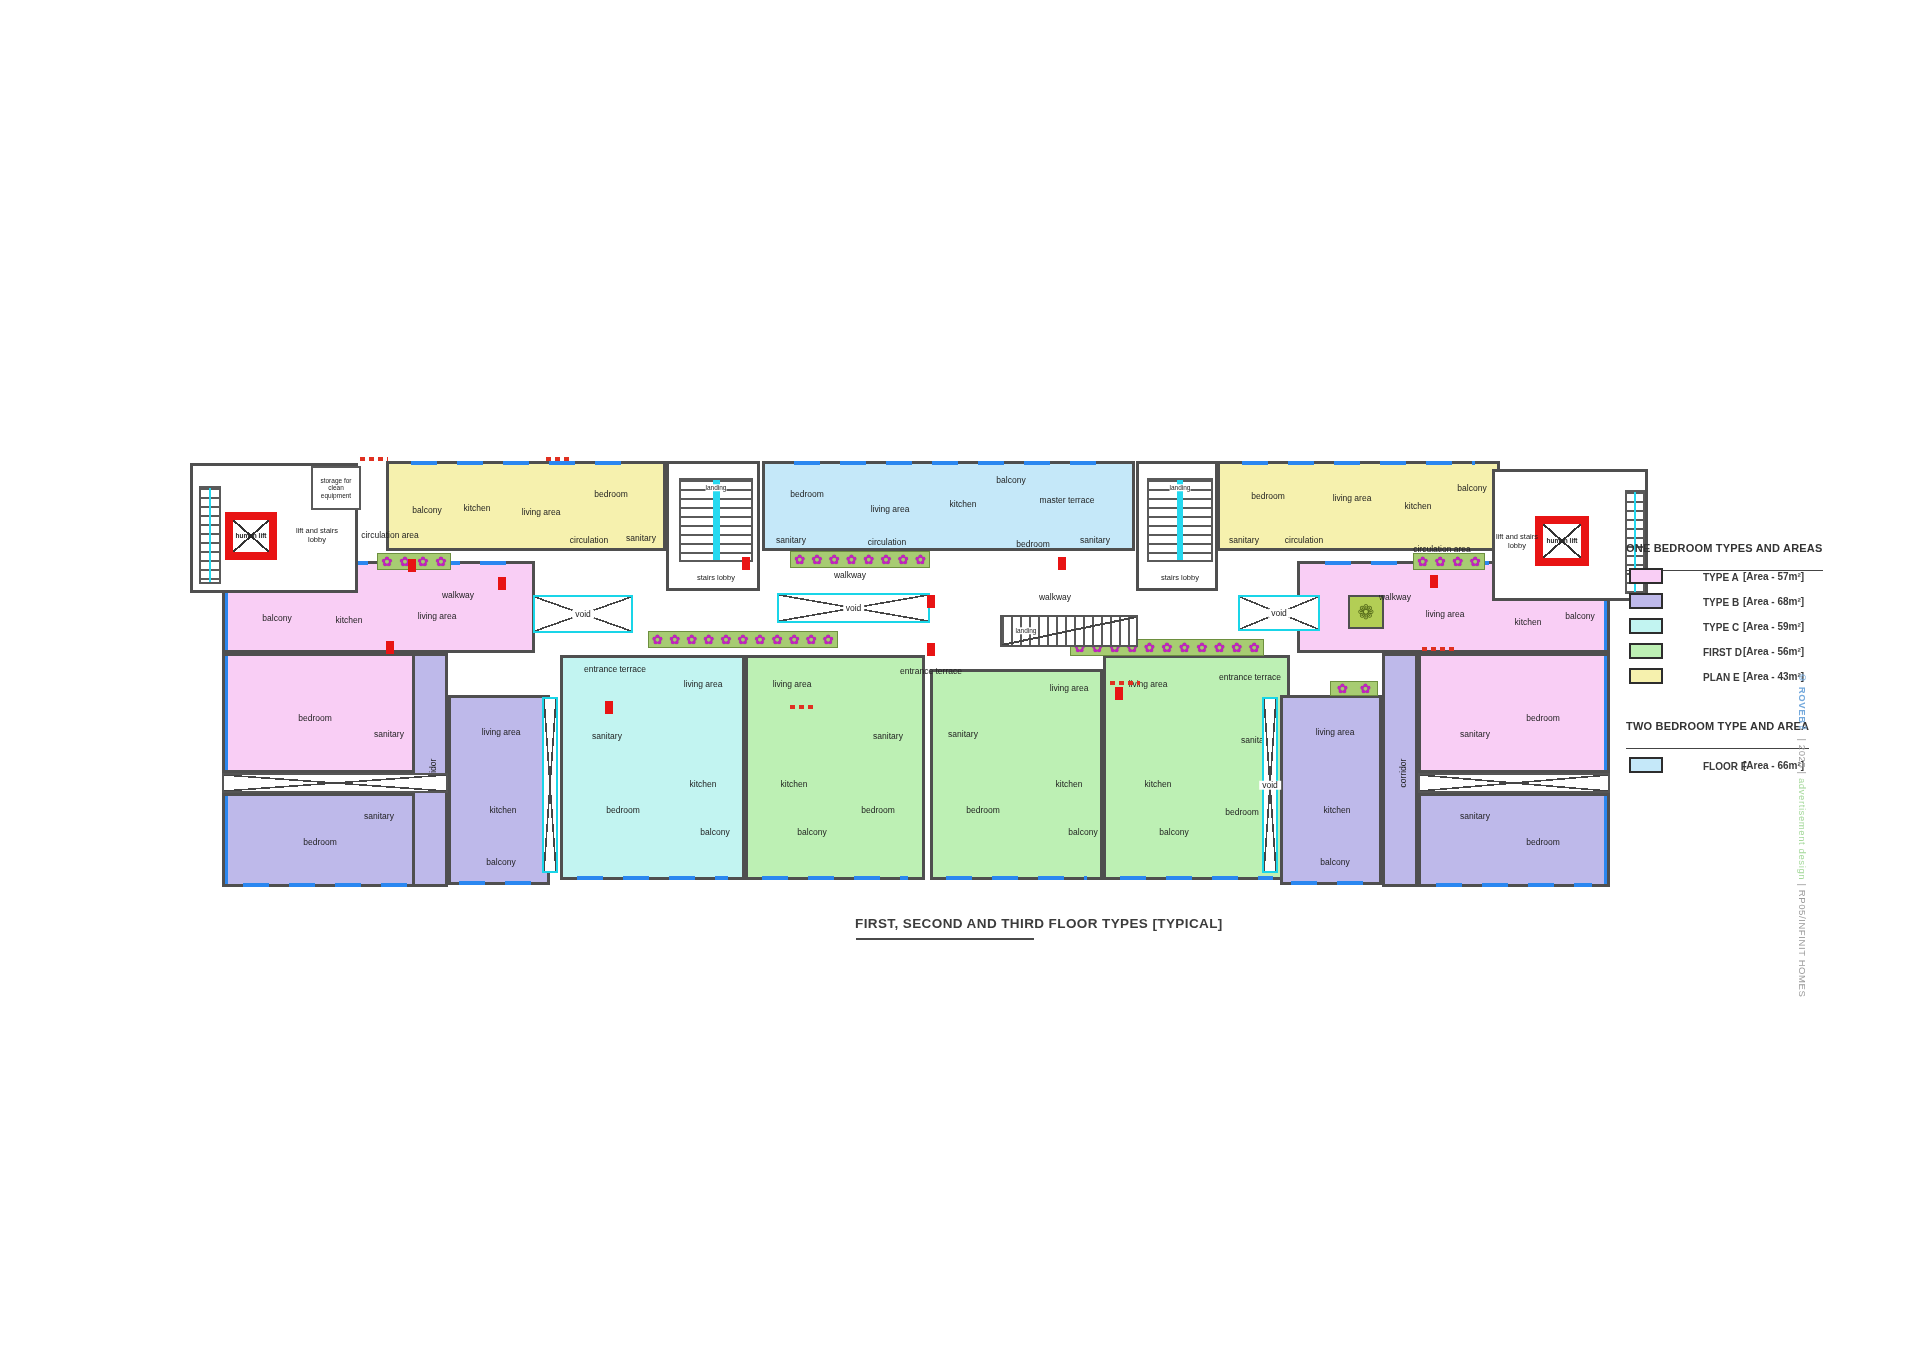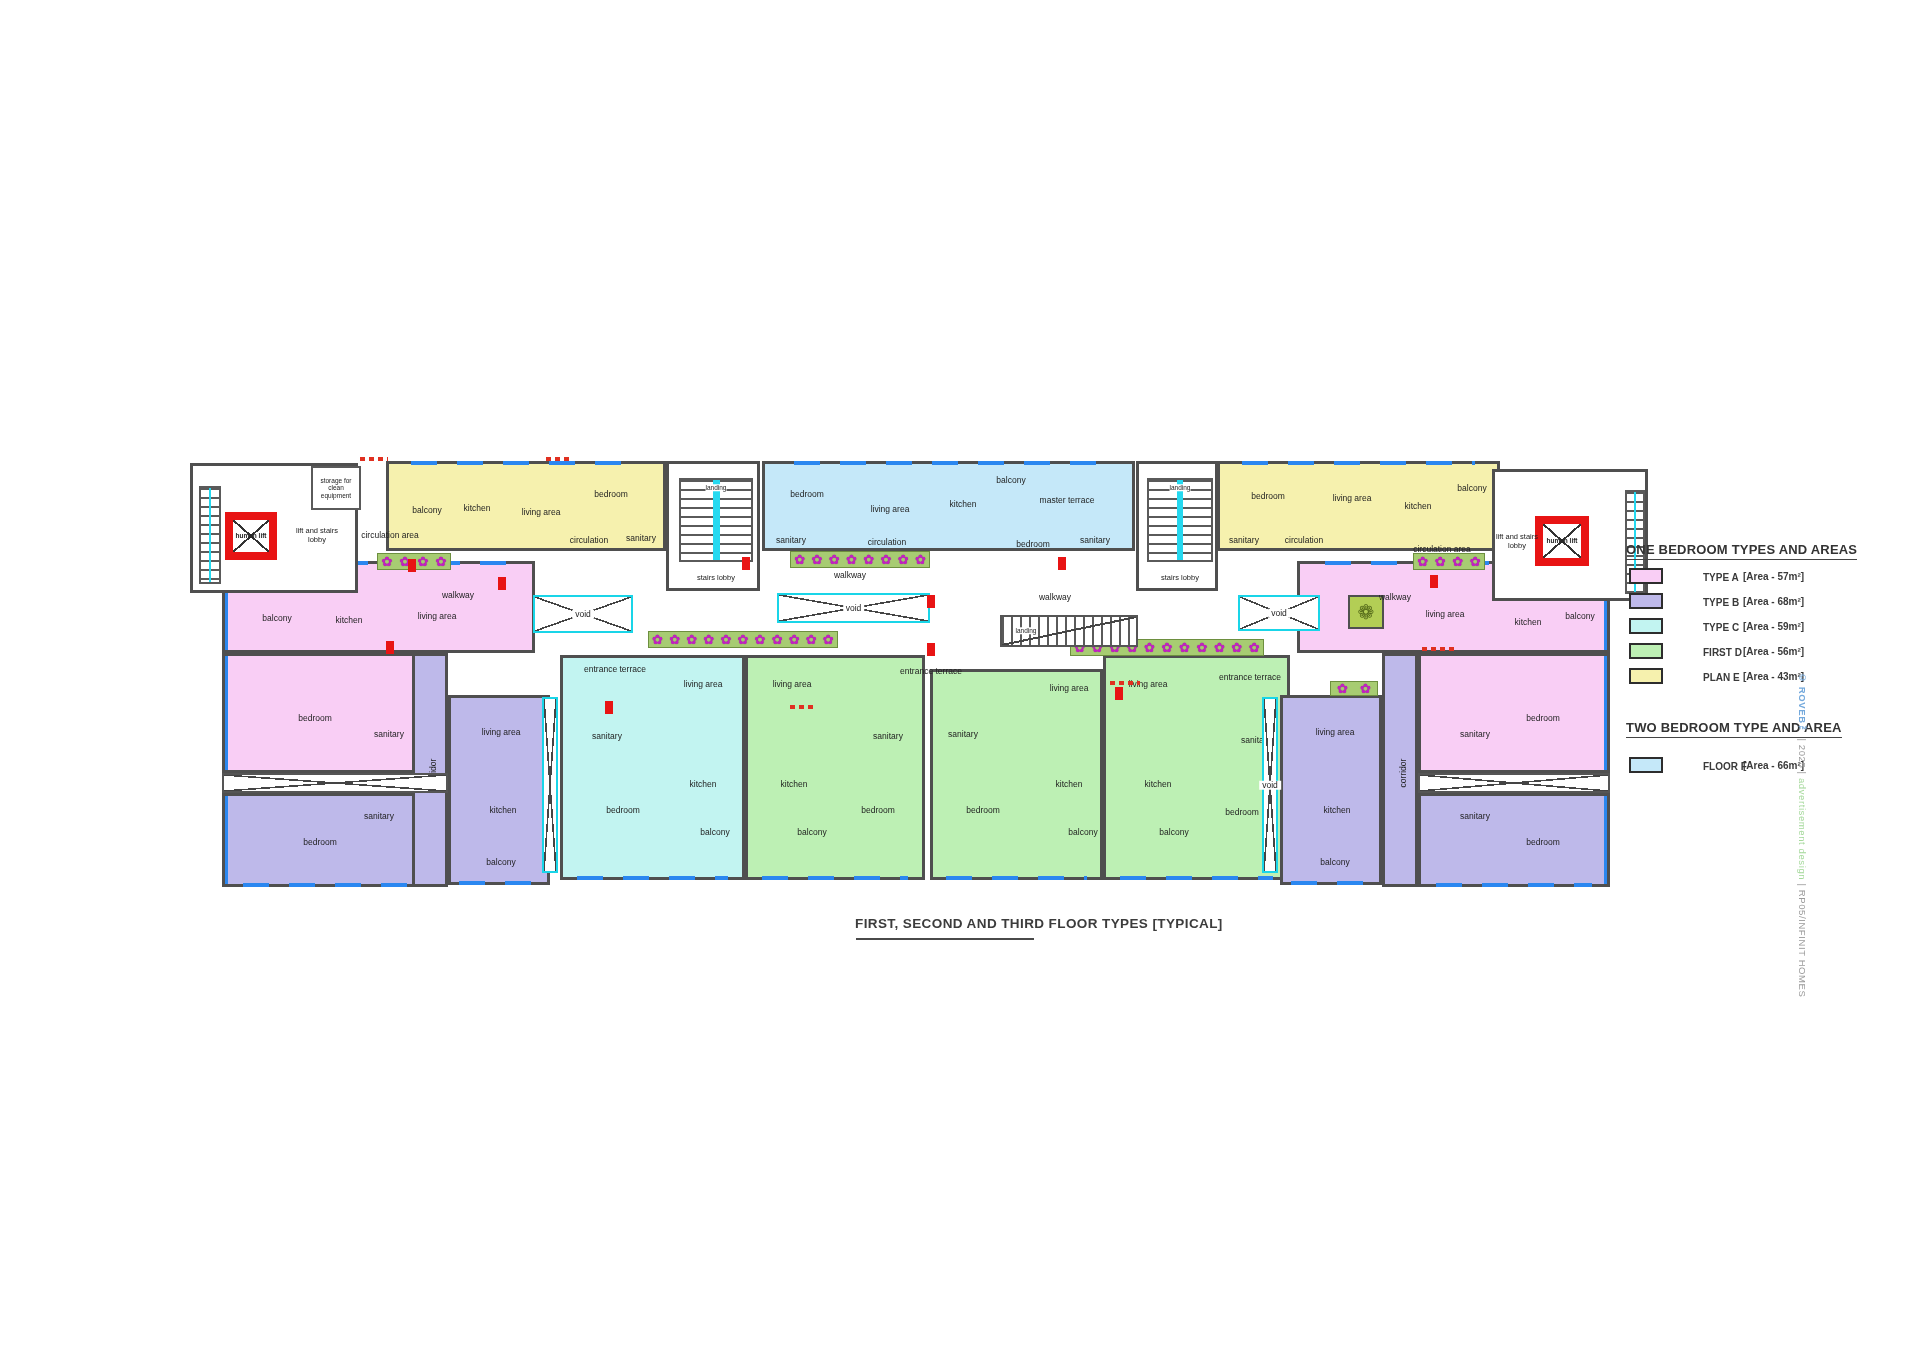--- a/index.html
+++ b/index.html
@@ -46,22 +46,22 @@
   .freelabel{position:absolute;font-size:8.5px;color:#222;white-space:nowrap;
         transform:translate(-50%,-50%);line-height:1;}
   .tiny{font-size:6.5px;color:#222;position:absolute;transform:translate(-50%,-50%);
         text-align:center;line-height:1.15;white-space:normal;}
   .redmark{position:absolute;background:#e81414;width:8px;height:13px;}
   .reddash{position:absolute;height:4px;background:repeating-linear-gradient(90deg,#e03020 0 5px,transparent 5px 9px);}
   #title{position:absolute;left:855px;top:916px;font-size:13.5px;font-weight:600;
         letter-spacing:0.4px;color:#3c3c3c;}
   #title-underline{position:absolute;left:856px;top:938px;width:178px;height:1.6px;background:#4a4a4a;}
   #legend{position:absolute;left:1626px;top:542px;width:230px;height:260px;}
-  .legend-header{position:absolute;left:0;font-size:13px;font-weight:700;color:#333;
-        letter-spacing:0.2px;border-bottom:1.4px solid #444;padding-bottom:2px;white-space:nowrap;}
+  .legend-header{position:absolute;left:0;font-size:11px;font-weight:700;color:#333;
+        letter-spacing:0.2px;border-bottom:1.4px solid #444;padding-bottom:16px;white-space:nowrap;}
   .legend-row{position:absolute;left:0;width:230px;height:22px;}
   .legend-swatch{position:absolute;left:3px;top:0;width:34px;height:16px;border:2px solid #2d2d2d;box-sizing:border-box;}
   .legend-type{position:absolute;left:77px;top:4px;font-size:10px;font-weight:600;color:#3a3a3a;}
   .legend-area{position:absolute;left:117px;top:3px;font-size:10px;font-weight:600;color:#3a3a3a;}
   #watermark{position:absolute;left:1797px;top:672px;writing-mode:vertical-rl;
         font-size:9.5px;letter-spacing:0.6px;white-space:nowrap;}
   .wm-blue{color:#74a9dc;font-weight:700;}
   .wm-gray{color:#9a9a9a;}
   .wm-green{color:#a5d99b;}
 </style>

